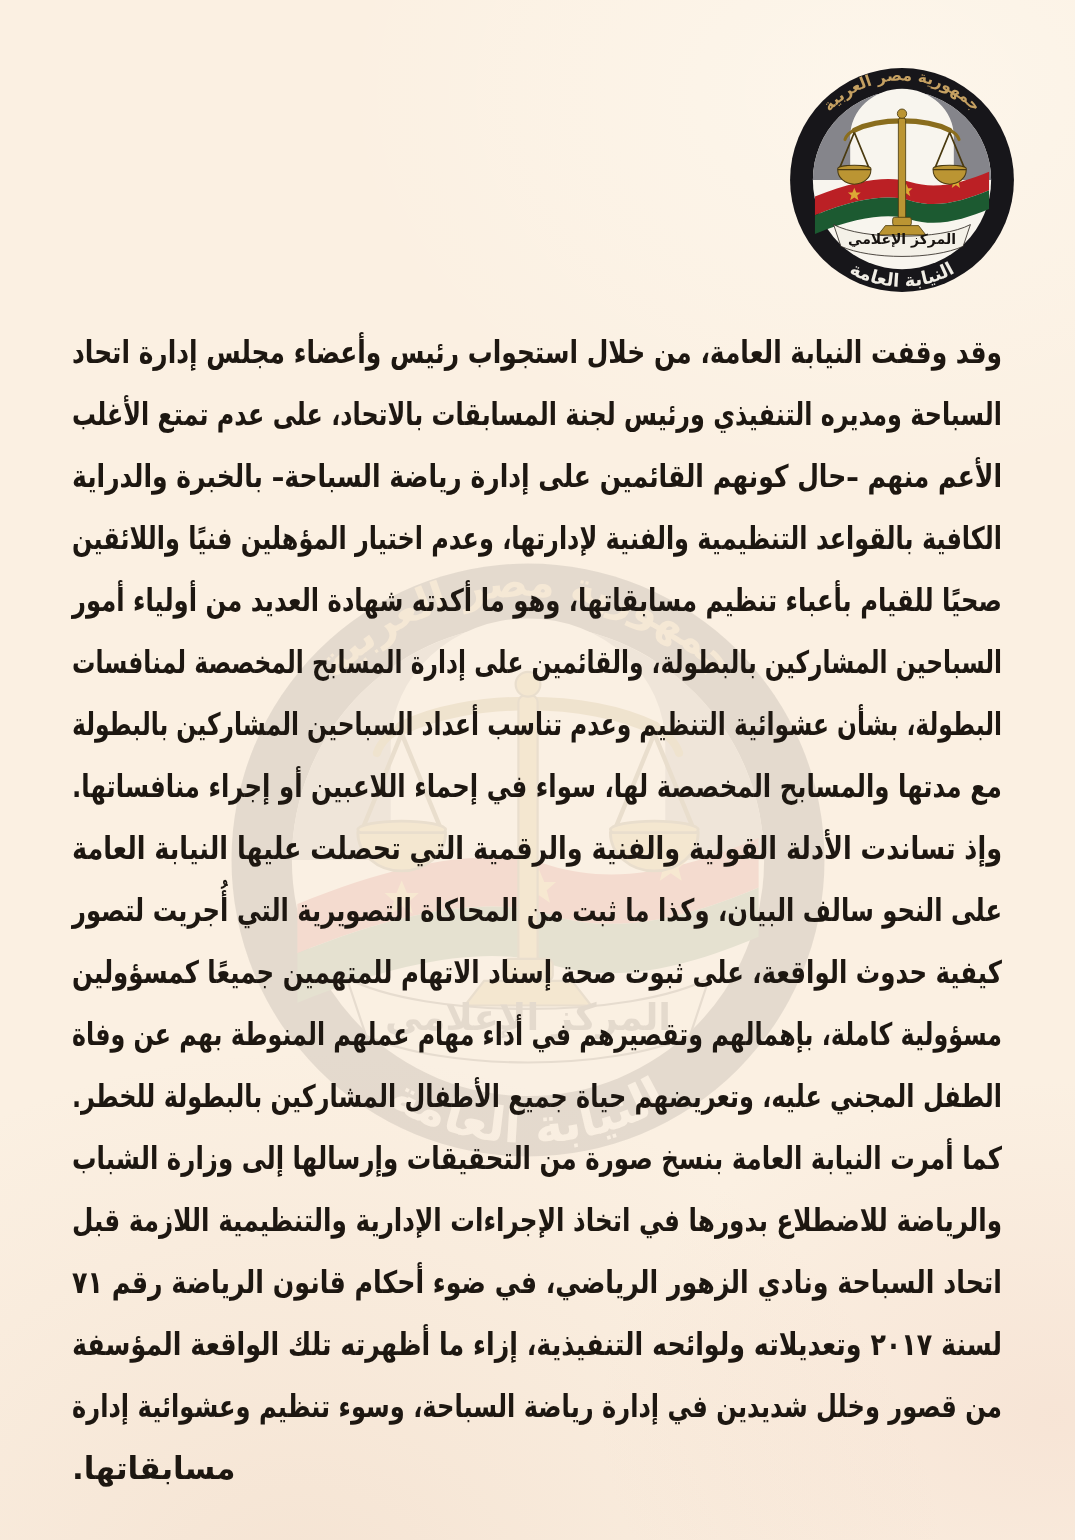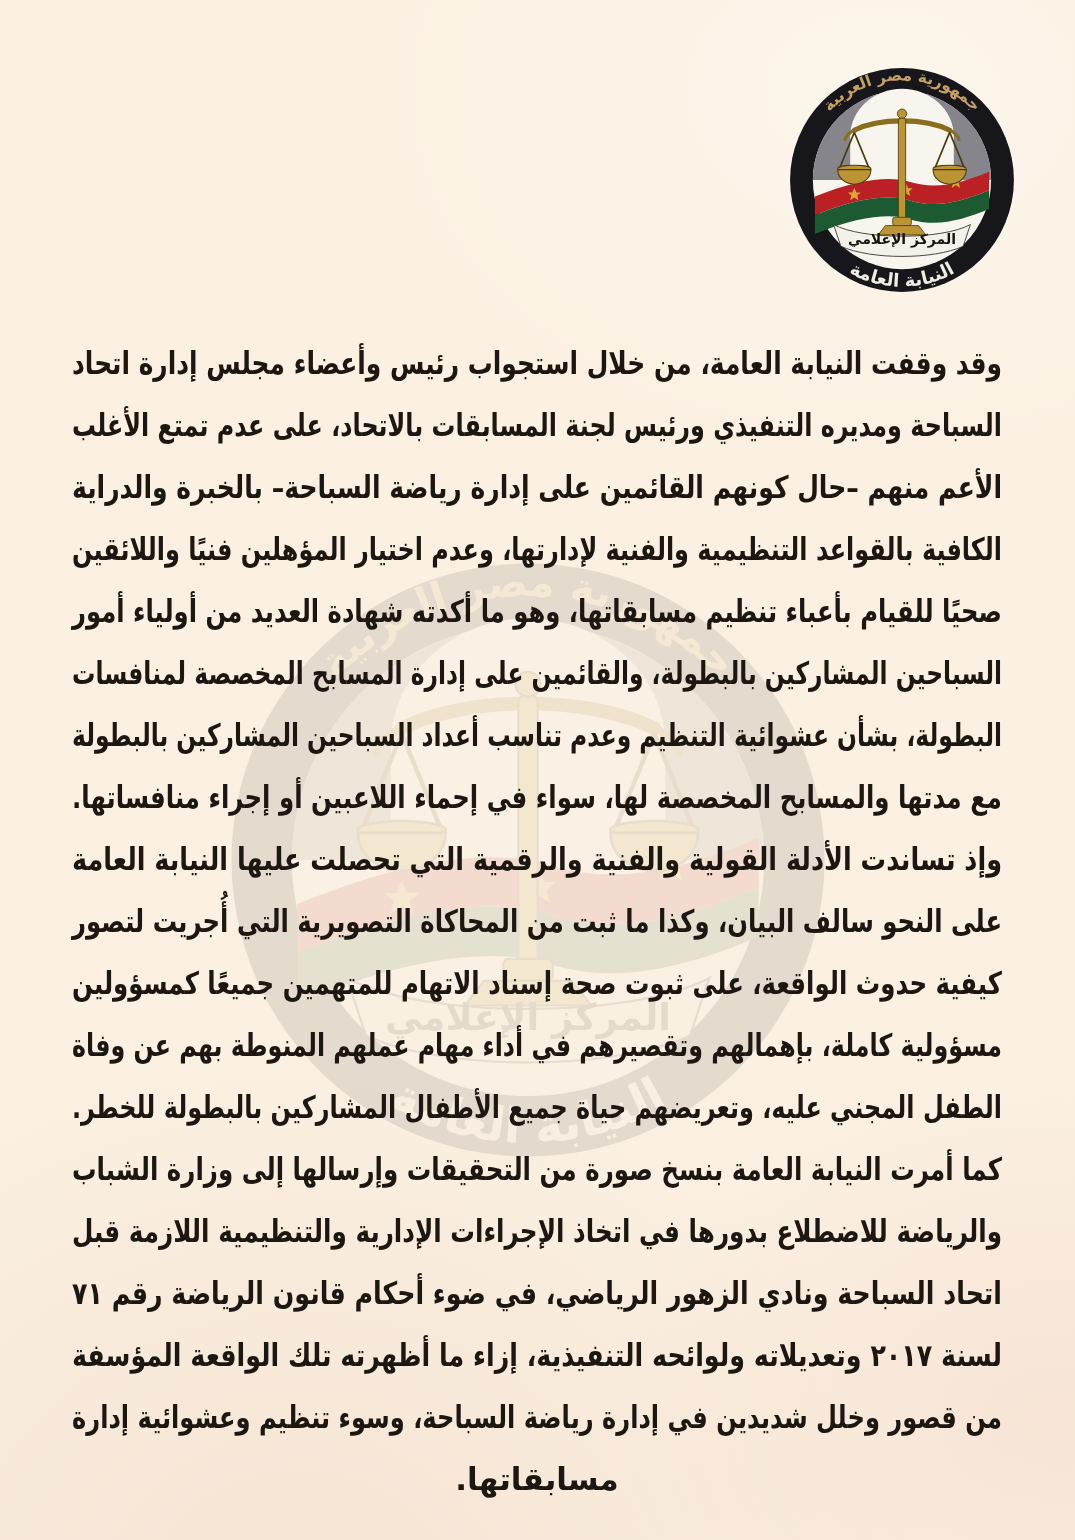--- a/index.html
+++ b/index.html
@@ -18,35 +18,35 @@
       radial-gradient(760px 560px at 98% 92%, rgba(230,182,164,0.20), rgba(230,182,164,0) 60%);
   }
   .logo{
     position:absolute;left:788px;top:66px;width:228px;height:228px;z-index:3;
   }
   .watermark{
     position:absolute;left:226px;top:558px;width:604px;height:604px;
     opacity:0.095;z-index:0;pointer-events:none;
   }
   .document{
-    position:absolute;top:332px;right:73px;left:72px;z-index:2;
+    position:absolute;top:321px;right:73px;left:72px;z-index:2;
     direction:rtl;
     color:#1d1711;
   }
   .paragraph{margin:0;padding:0;}
   .line{
     direction:rtl;
     white-space:nowrap;
     text-align:right;
     height:62px;line-height:62px;
     font-weight:700;font-size:31px;
     letter-spacing:0;
   }
   .line > span{display:inline;}
-  .line.short-last{text-align:center;}
+  .line.short-last{text-align:left;}
   svg text{font-family:"DejaVu Sans",sans-serif;}
 </style>
 </head>
 <body>
 
 <div class="shade"></div>
 
 <svg width="0" height="0" style="position:absolute" aria-hidden="true">
   <defs>
     <path id="arcTop" d="M 14,110 A 96,96 0 0 1 206,110" fill="none"></path>

